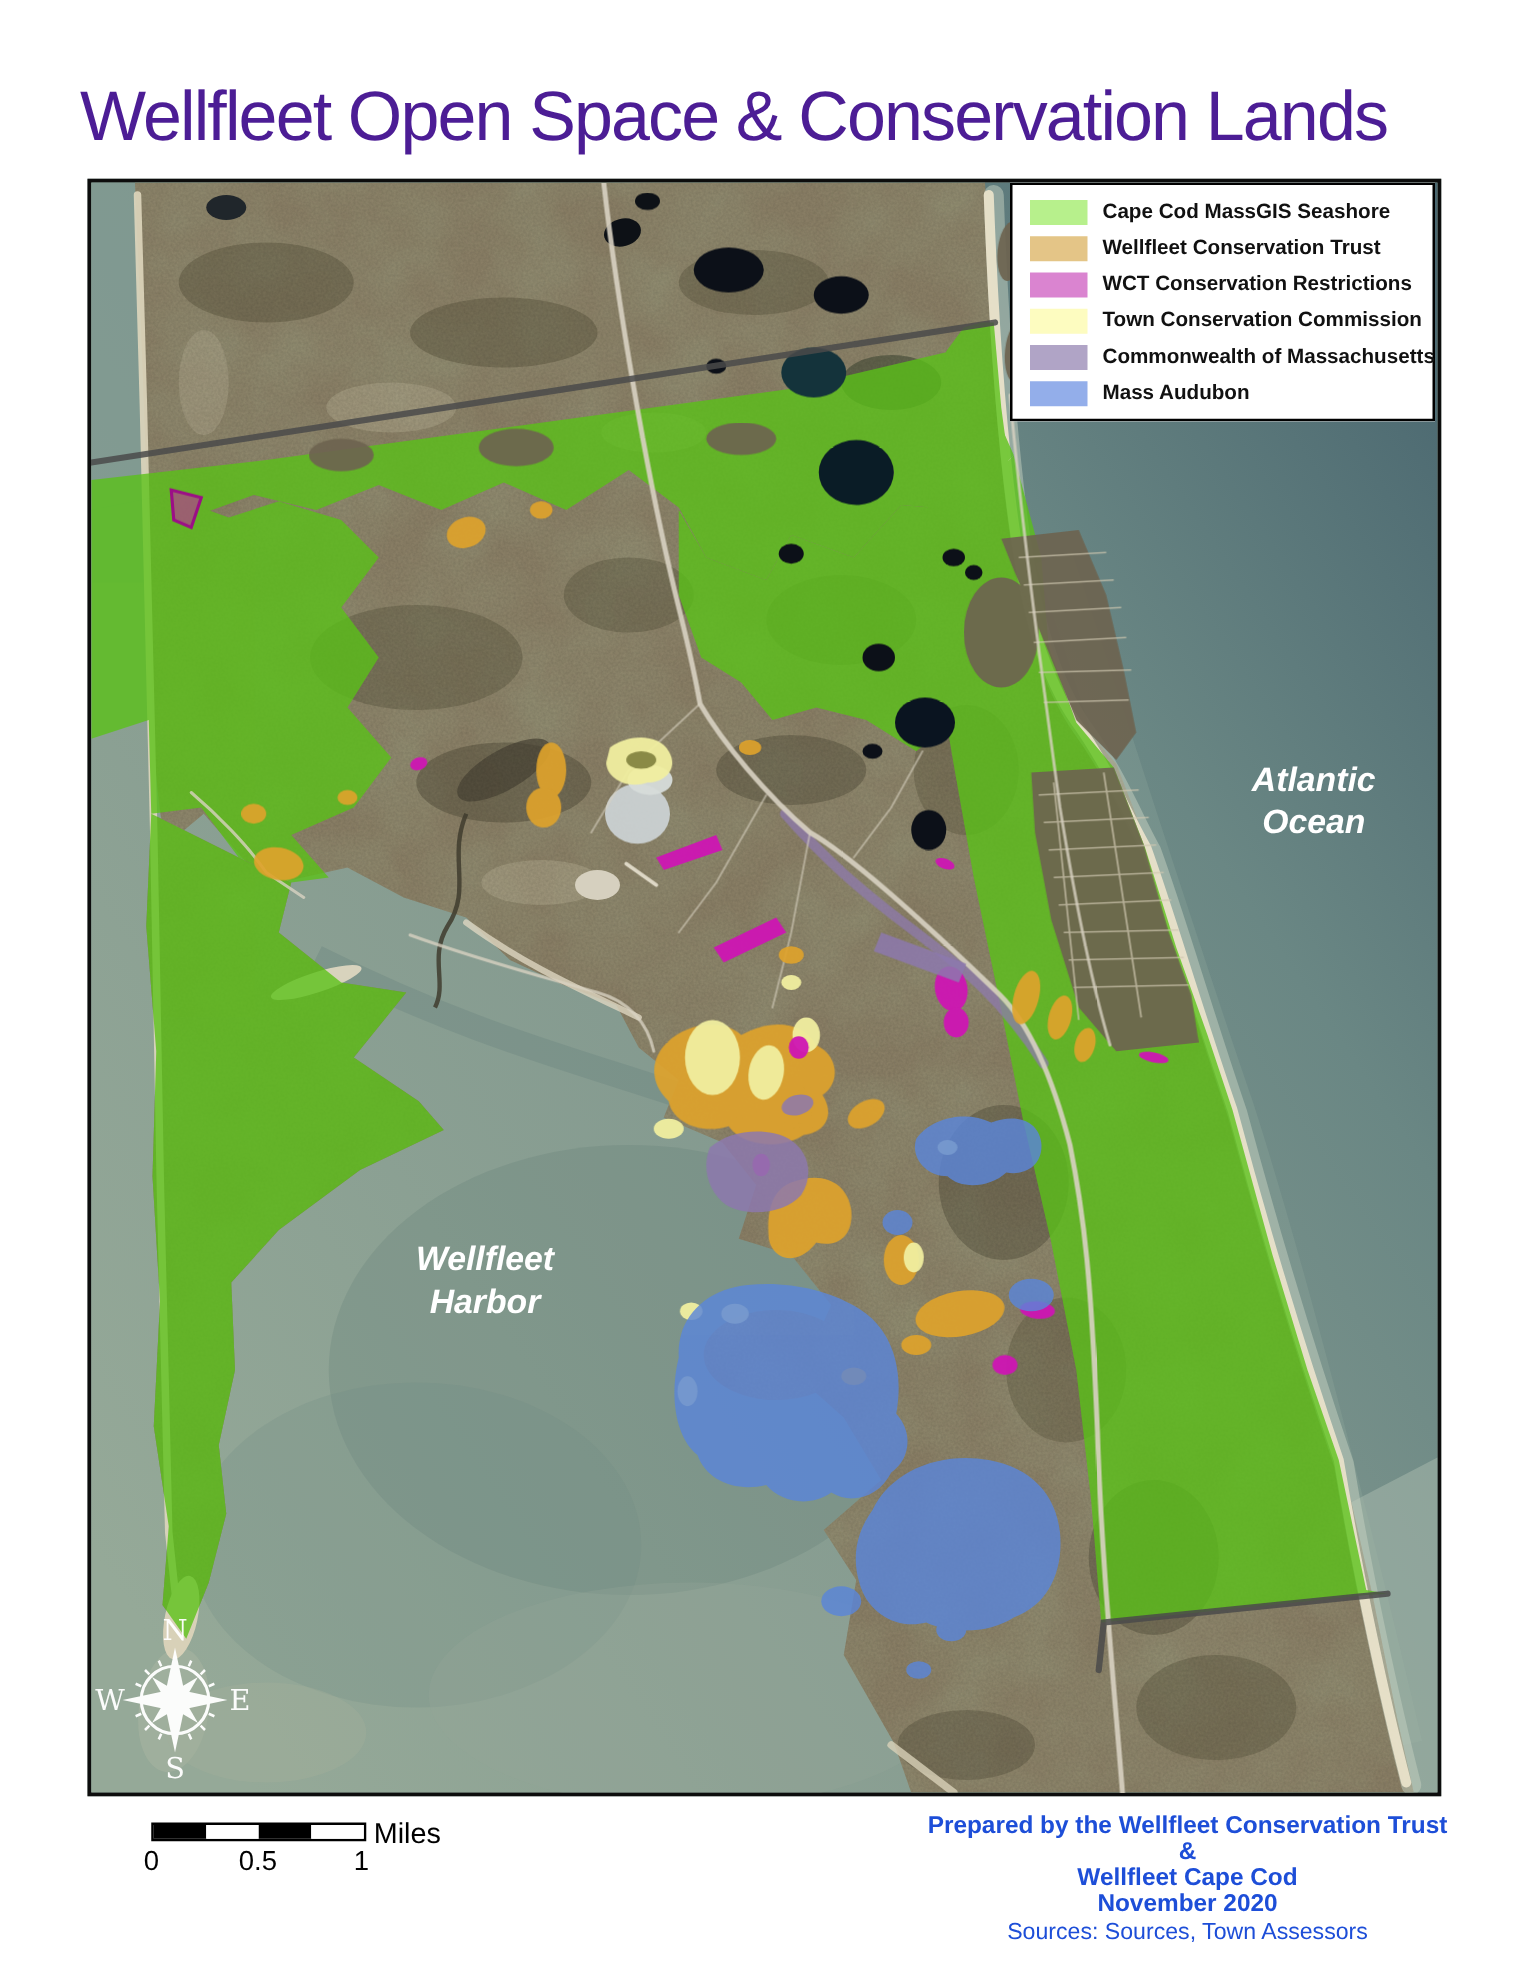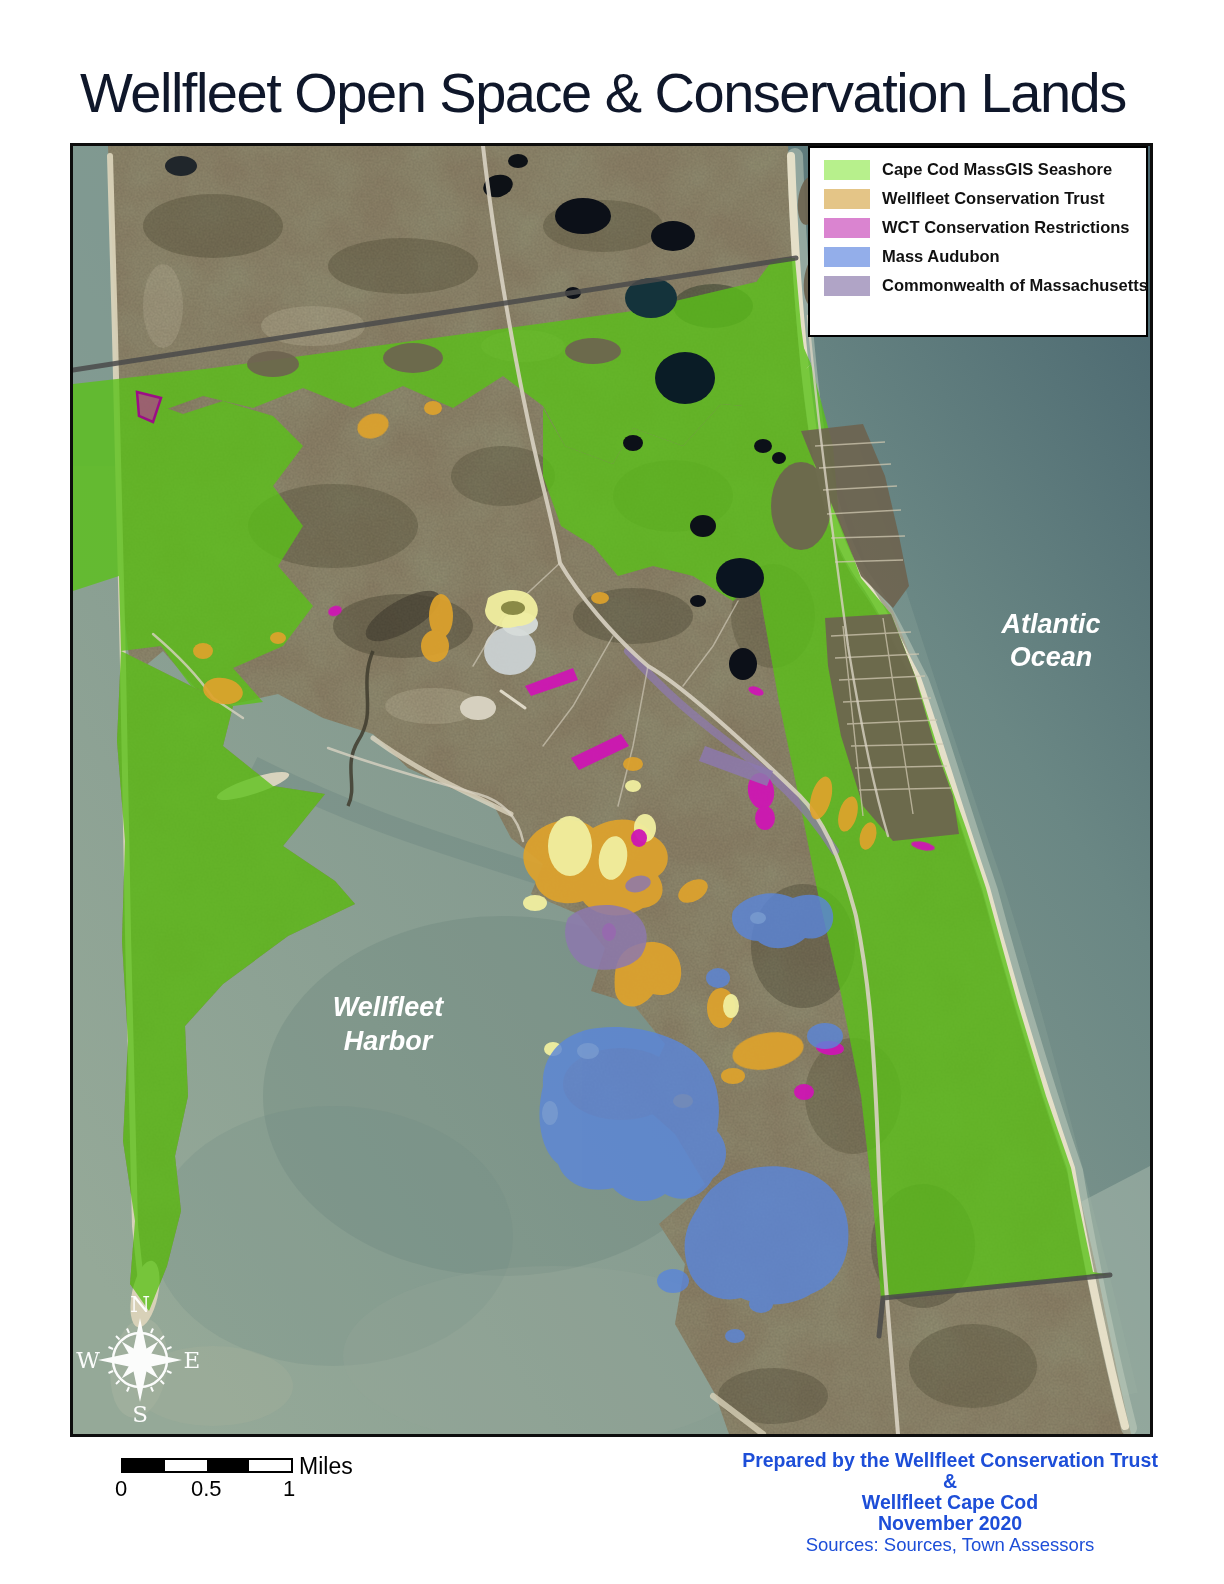--- a/index.html
+++ b/index.html
@@ -1,19 +1,19 @@
 <!DOCTYPE html>
 <html><head>
 <meta charset="utf-8">
 <style>
   html,body{margin:0;padding:0;background:#ffffff;}
   .page{position:relative;width:1224px;height:1584px;background:#fff;overflow:hidden;
         font-family:"Liberation Sans", sans-serif;}
-  .title{position:absolute;left:80px;top:60px;width:1100px;font-size:56px;font-weight:400;
-         letter-spacing:-1.5px;color:#0f172a;white-space:nowrap;}
+  .title{position:absolute;left:64px;top:60px;width:1100px;font-size:56px;font-weight:400;
+         letter-spacing:-1.5px;color:#4c1d95;white-space:nowrap;}
   .map-frame{position:absolute;left:70px;top:143px;width:1077px;height:1288px;
              border:3px solid #0d0d0d;background:#8aa096;}
   .map-frame svg{display:block;}
   .legend{position:absolute;left:735px;top:0px;width:340px;height:191px;background:#ffffff;
           border:2px solid #000;box-sizing:border-box;padding-top:7px;}
   .legend-row{display:flex;align-items:center;height:29px;padding-left:14px;}
   .legend-swatch{width:46px;height:20px;margin-right:12px;flex:0 0 auto;}
   .legend-label{font-size:16.5px;font-weight:bold;color:#111;white-space:nowrap;}
   .scalebar-wrap{position:absolute;left:75px;top:1458px;margin-left:46px;}
   .scalebar{width:168px;height:11px;border:2px solid #000;display:flex;}
@@ -317,26 +317,30 @@
           </div>
           <div class="legend-row">
             <span class="legend-swatch" style="background: rgb(228, 197, 135);"></span>
             <span class="legend-label">Wellfleet Conservation Trust</span>
           </div>
           <div class="legend-row">
             <span class="legend-swatch" style="background: rgb(218, 132, 208);"></span>
             <span class="legend-label">WCT Conservation Restrictions</span>
           </div>
           <div class="legend-row">
+            <span class="legend-swatch" style="background: rgb(253, 252, 192);"></span>
+            <span class="legend-label">Town Conservation Commission</span>
+          </div>
+          <div class="legend-row">
+            <span class="legend-swatch" style="background: rgb(176, 164, 198);"></span>
+            <span class="legend-label">Commonwealth of Massachusetts</span>
+          </div>
+          <div class="legend-row">
             <span class="legend-swatch" style="background: rgb(147, 174, 234);"></span>
             <span class="legend-label">Mass Audubon</span>
-          </div>
-          <div class="legend-row">
-            <span class="legend-swatch" style="background: rgb(176, 164, 198);"></span>
-            <span class="legend-label">Commonwealth of Massachusetts</span>
           </div>
         </div>
     </div>
   </div>
 
   <div class="scalebar-wrap">
     <div class="scalebar">
       <div class="seg b"></div>
       <div class="seg w"></div>
       <div class="seg b"></div>

